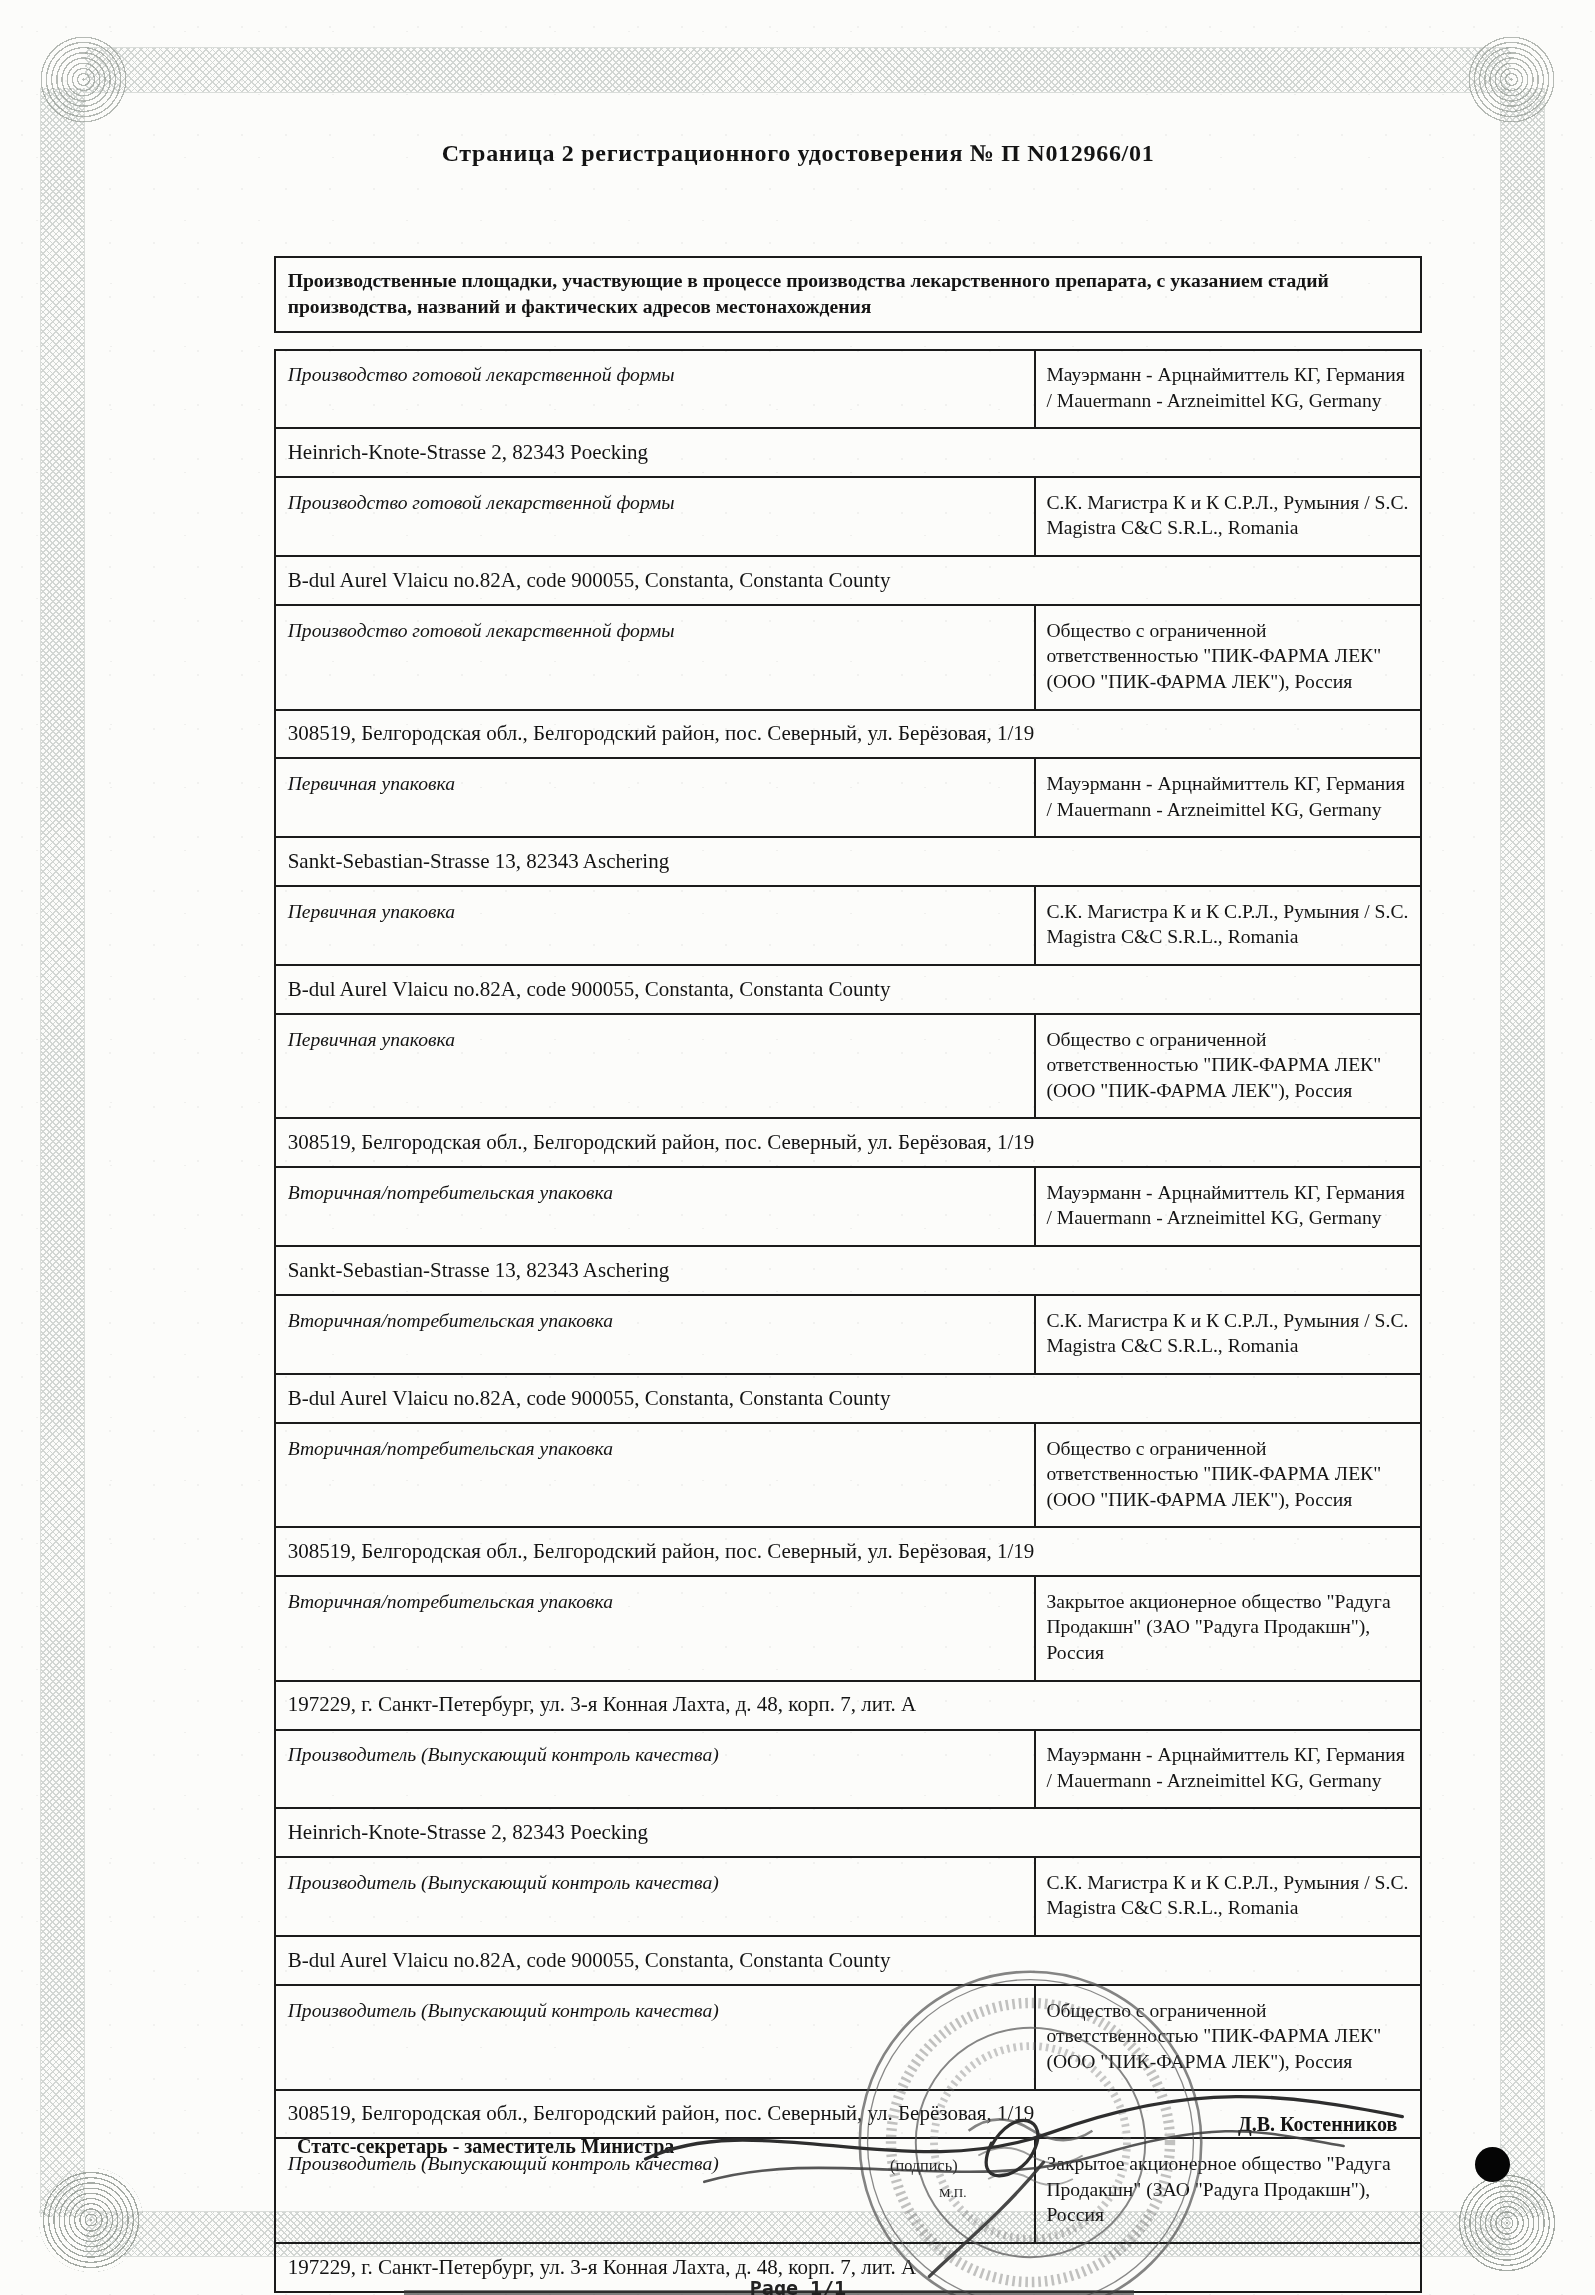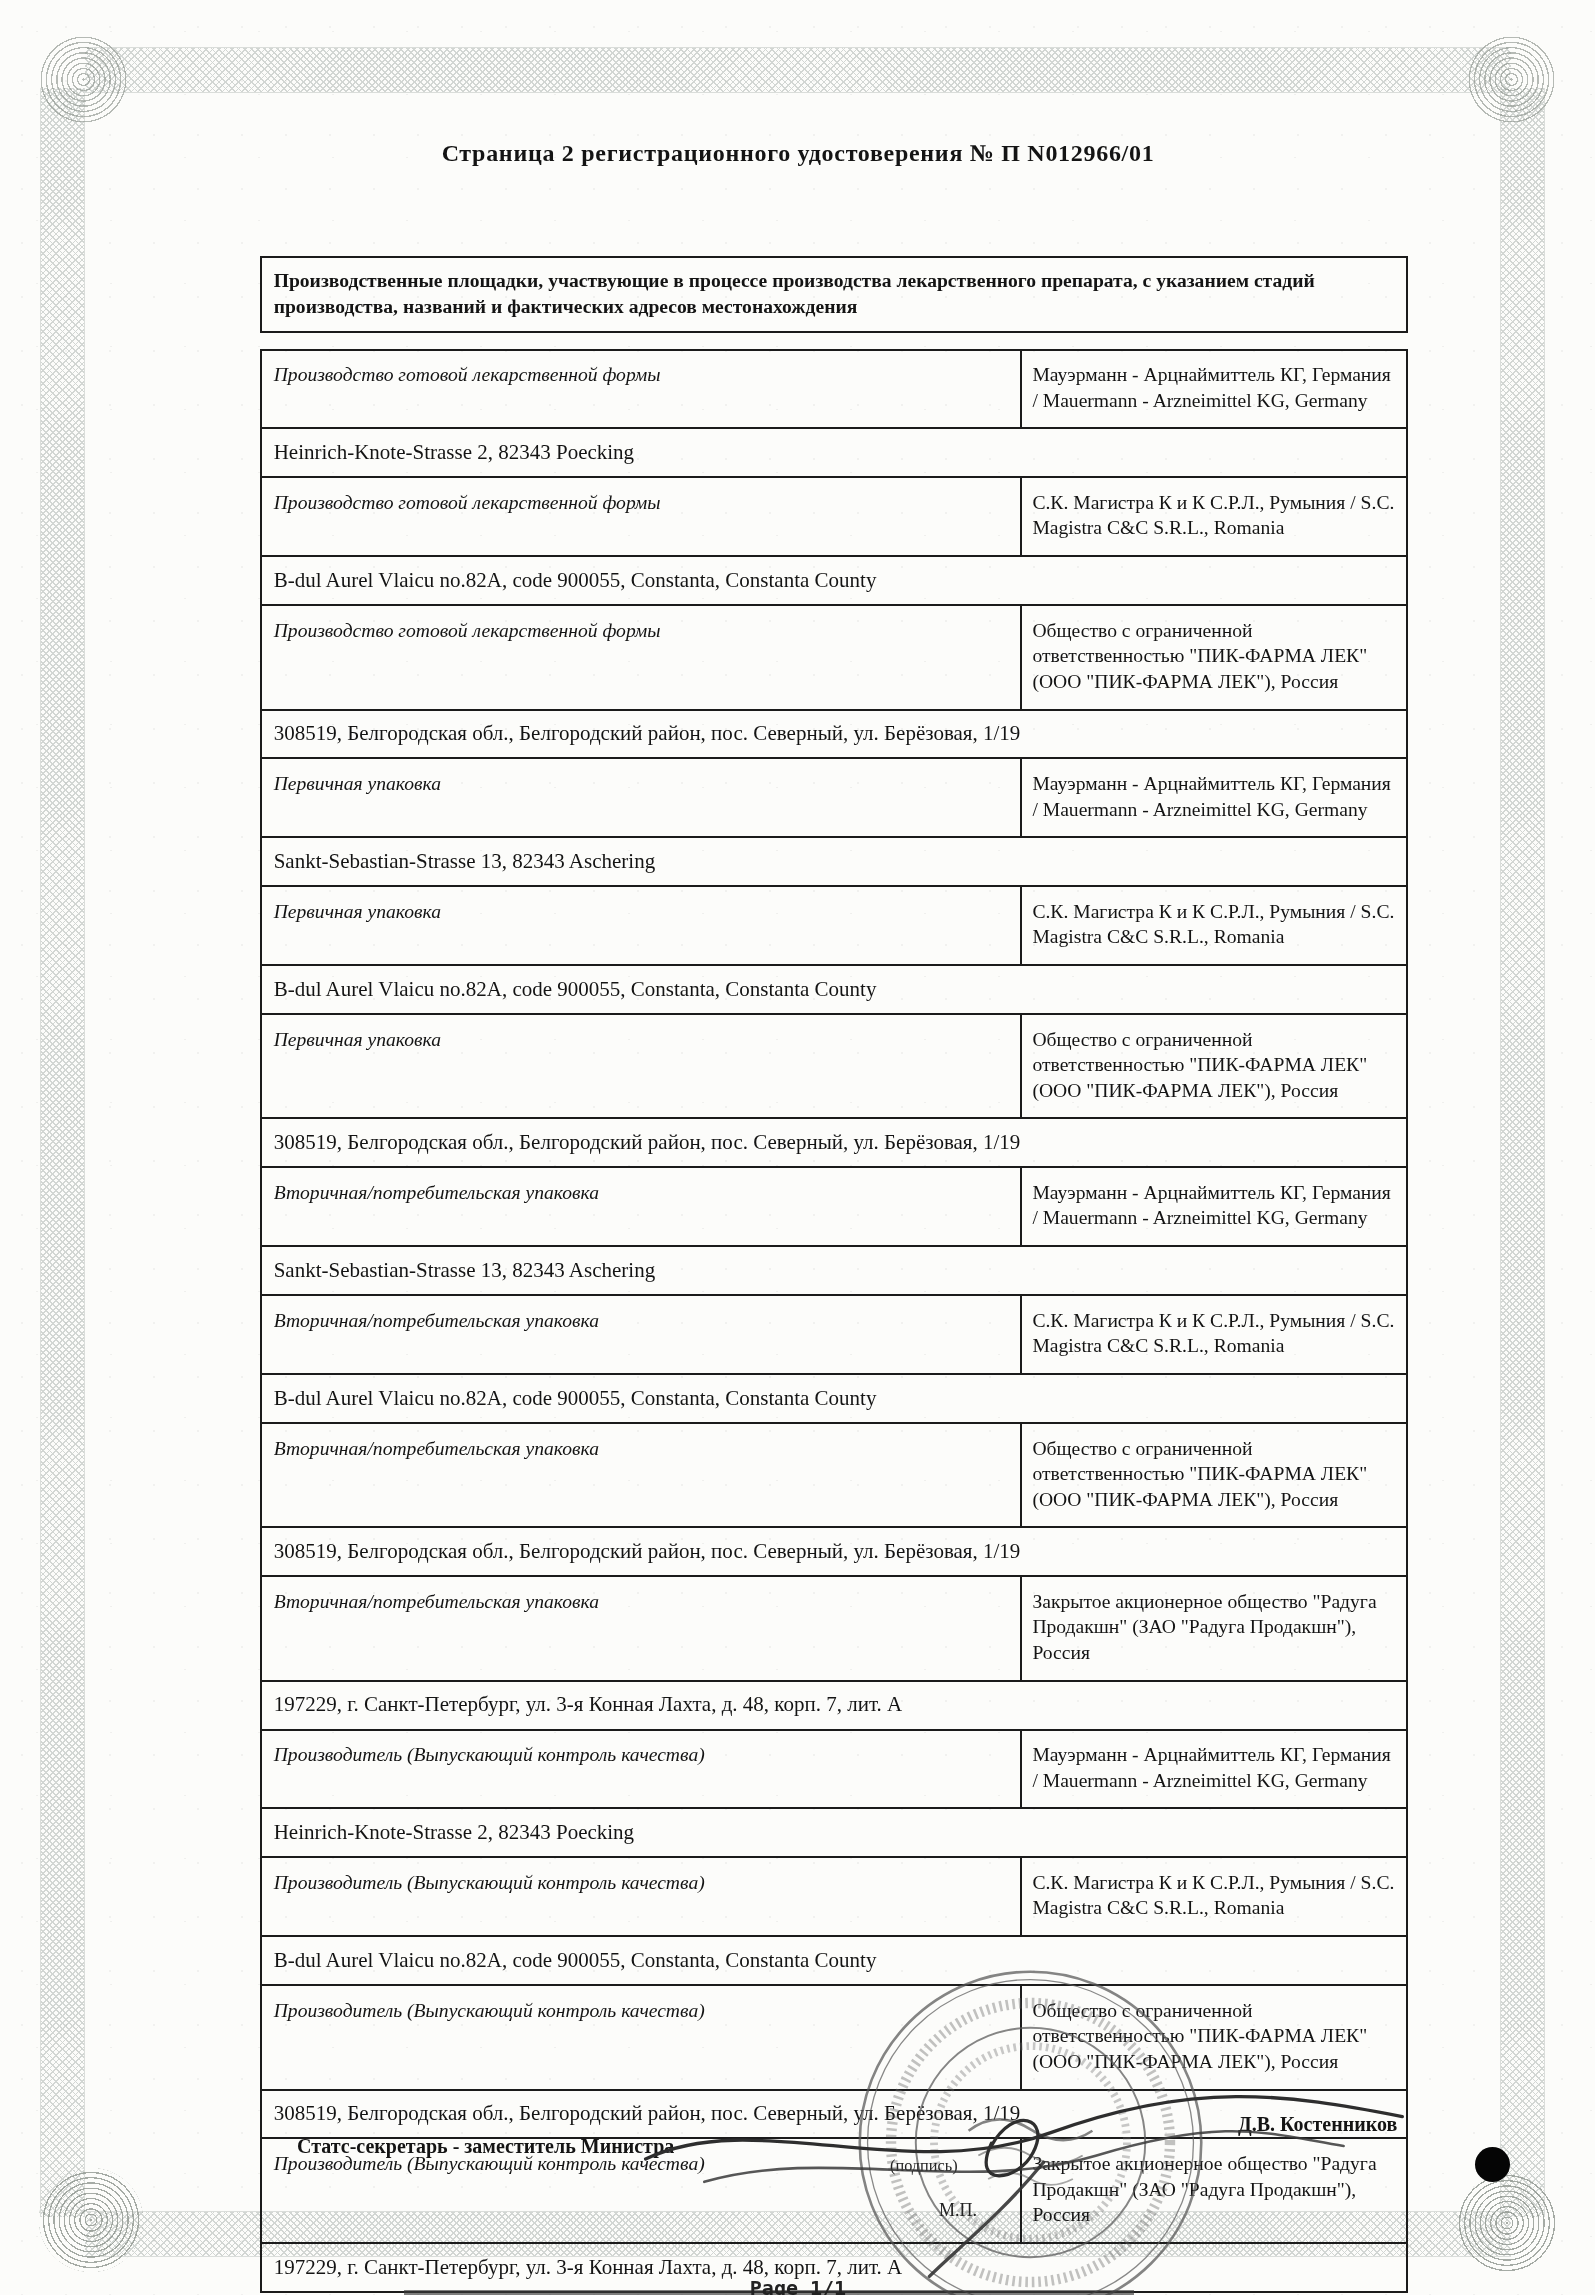--- a/index.html
+++ b/index.html
@@ -36,37 +36,37 @@
   }
   .rosette.tl{left:38px;top:34px;width:91px;height:91px;}
   .rosette.tr{right:39px;top:34px;width:91px;height:91px;}
   .rosette.bl{left:39px;bottom:23.5px;width:104px;height:104px;opacity:.8;}
   .rosette.br{right:40px;bottom:23.5px;width:98px;height:98px;opacity:.8;}
   
   .page-title{
     position:absolute;top:140px;left:0;right:0;text-align:center;
     font-size:24px;font-weight:bold;letter-spacing:0.7px;z-index:2;
   }
-  .doc-body{position:absolute;left:260px;top:256px;width:1148px;z-index:2;}
+  .doc-body{position:absolute;left:274px;top:256px;width:1148px;z-index:2;}
   .intro-box{
     border:2px solid #1b1b1b;font-weight:bold;font-size:19.6px;line-height:1.32;
     padding:10.4px 11.7px;margin-bottom:18px;
   }
   .row{display:flex;border:2px solid #1b1b1b;margin-top:-2px;box-sizing:border-box;}
   .row .stage{
     width:760px;box-sizing:border-box;border-right:2px solid #1b1b1b;
     padding:11.7px 11.7px 14.3px;font-style:italic;font-size:19.6px;line-height:1.3;
   }
   .row .manu{flex:1;box-sizing:border-box;padding:11.7px 10.4px 14.3px;font-size:19.6px;line-height:1.3;border-radius:17px;}
   .row.addr-row{display:block;padding:9.8px 11.7px;font-size:21px;line-height:1.3;}
   
   .sig-left{position:absolute;left:297px;top:2119px;font-size:20px;font-weight:bold;z-index:4;margin-top:16px;}
   .sig-name{position:absolute;left:1238px;top:2113px;font-size:20px;font-weight:bold;z-index:4;}
   .sig-podpis{position:absolute;left:890px;top:2156px;font-size:16.3px;z-index:4;color:#222;}
-  .sig-mp{position:absolute;left:939px;top:2185px;font-size:18px;z-index:4;color:#222;margin-top:15px;}
+  .sig-mp{position:absolute;left:939px;top:2185px;font-size:13px;z-index:4;color:#222;}
   .stamp{position:absolute;left:848px;top:1960px;width:365px;height:365px;opacity:.72;z-index:3;pointer-events:none;}
   .scribble{position:absolute;left:626px;top:2048px;width:822px;height:235px;z-index:4;pointer-events:none;}
   .punch-dot{position:absolute;left:1475px;top:2147px;width:35px;height:35px;border-radius:50%;background:#050505;z-index:5;}
   .page-footer{
     position:absolute;left:0;right:0;bottom:-5.2px;text-align:center;z-index:4;
     font-family:"DejaVu Sans Mono", monospace;font-size:20px;font-weight:bold;color:#222;
   }
   .bottom-smudge{position:absolute;left:404px;bottom:0;width:730px;height:4.6px;background:#3a3a3a;opacity:.65;z-index:4;}
 </style>
 </head>

